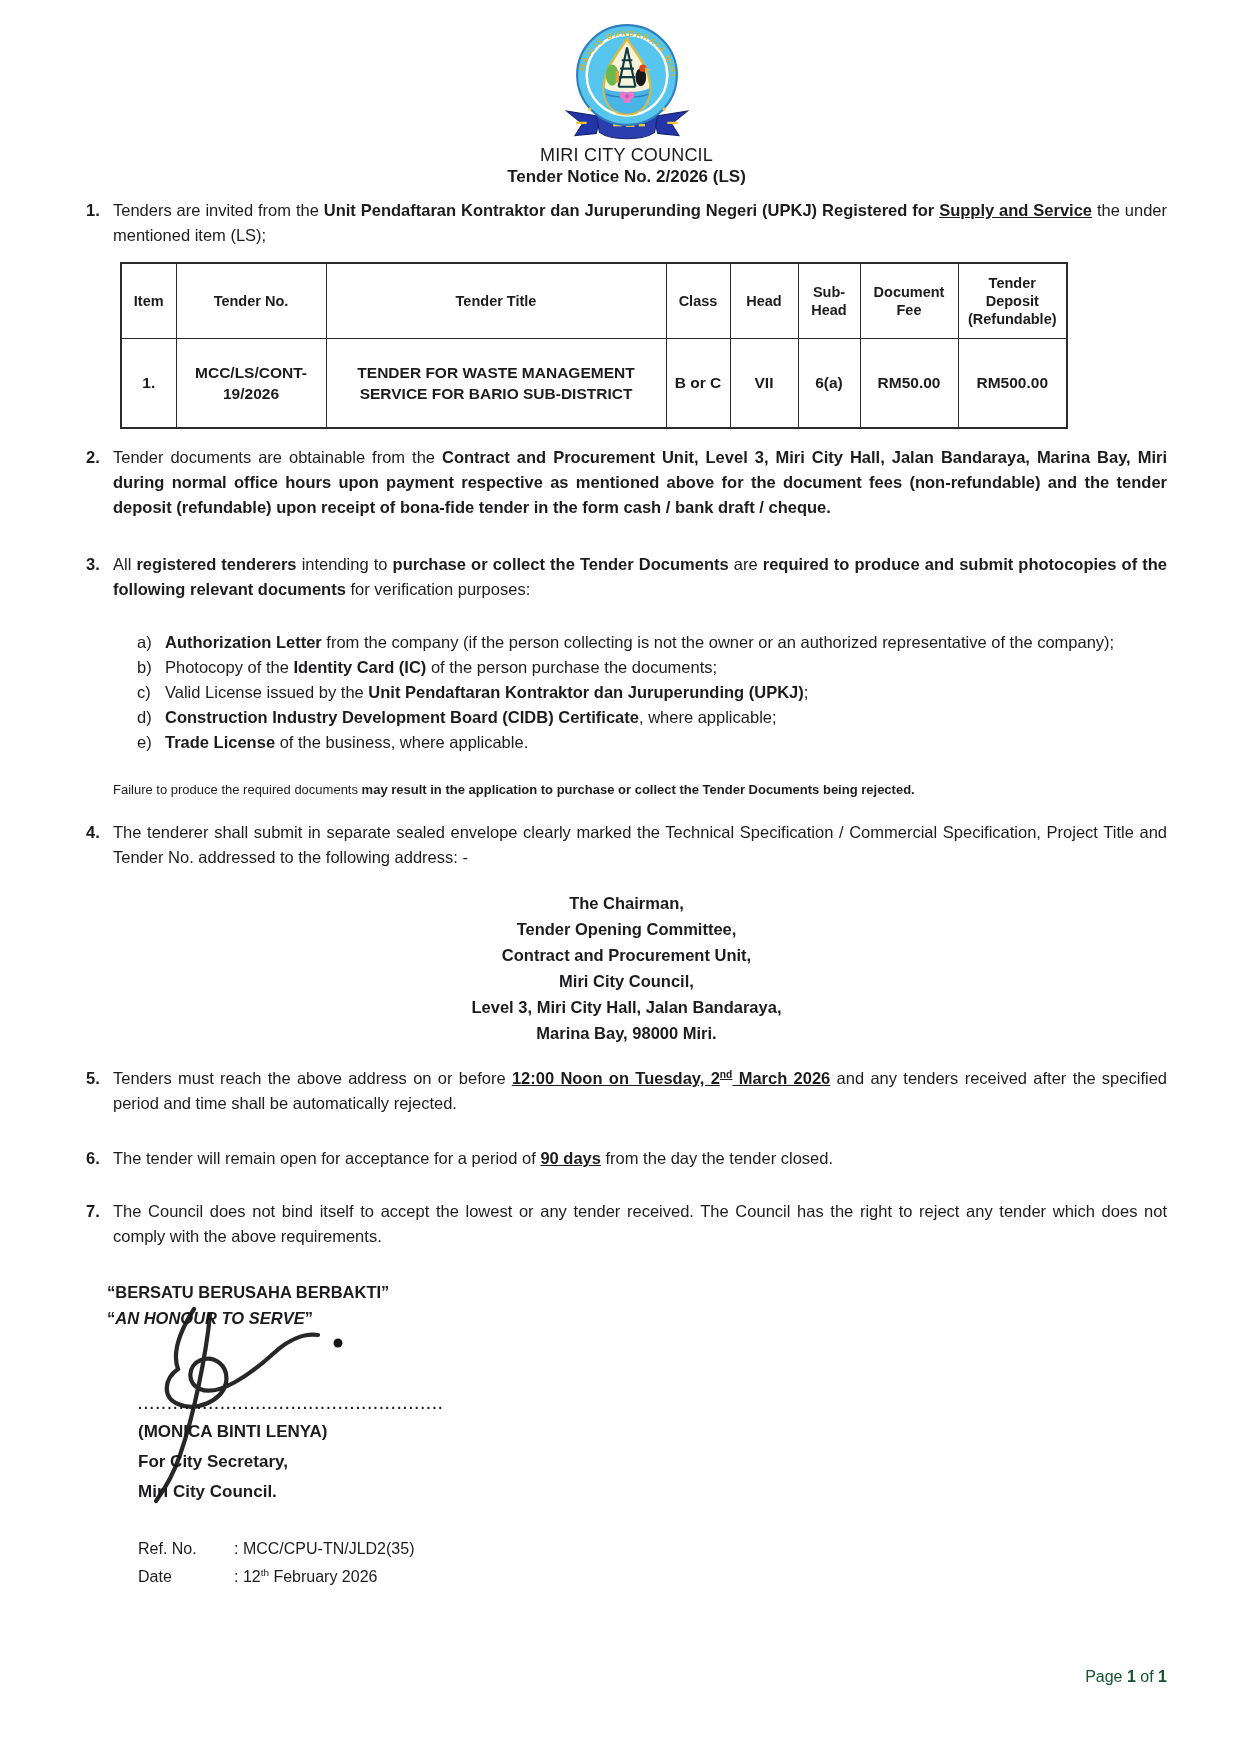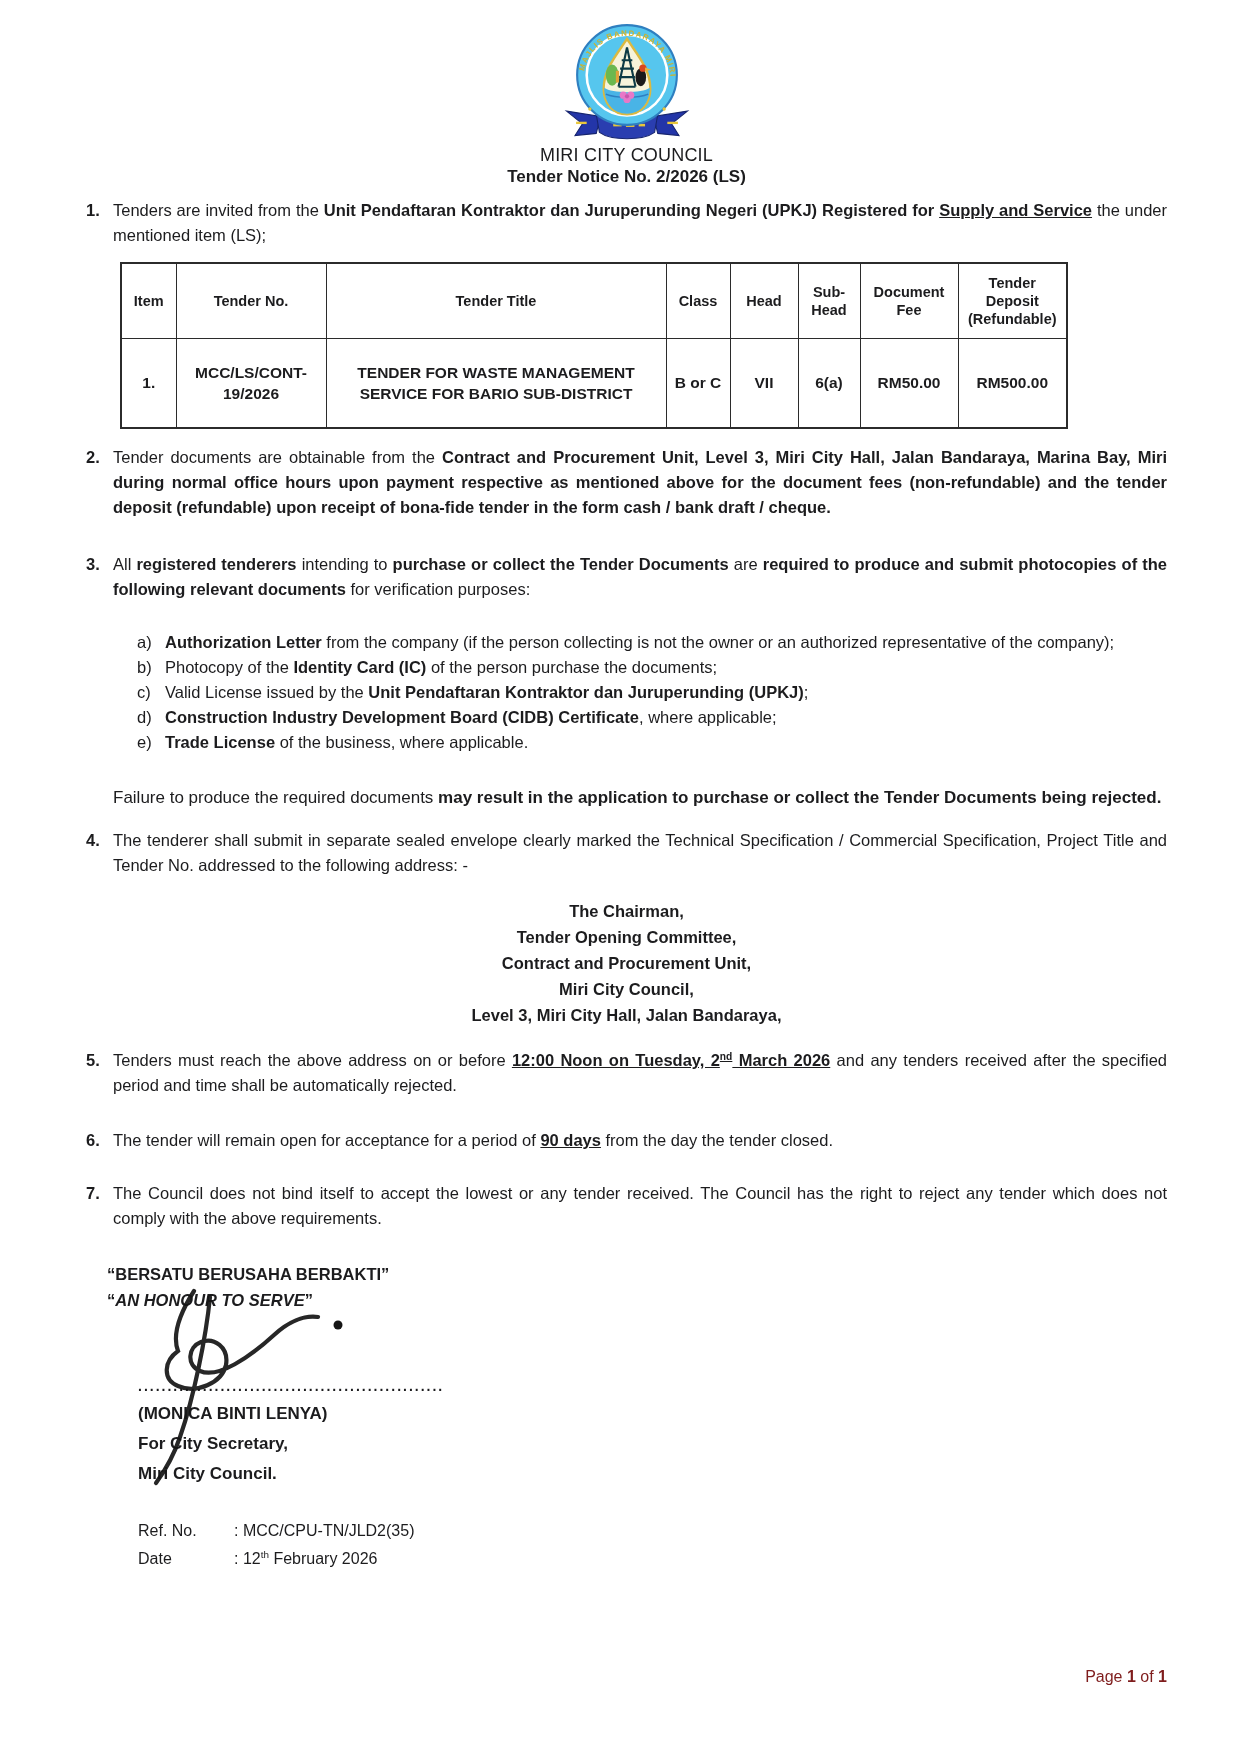--- a/index.html
+++ b/index.html
@@ -45,38 +45,38 @@
   }
   td.c-no{text-align:left;padding-left:11px;line-height:21px;}
   td.c-title{text-align:justify;padding:0 12px;line-height:21px;}
   td.c-item{text-align:center;}
 
   .sublist{margin-left:51px;margin-top:28px;font-size:16.5px;line-height:25px;}
   .subitem{display:flex;}
   .sub-num{flex:0 0 28px;}
   .sub-body{flex:1;text-align:left;}
 
-  .failure{margin-left:27px;margin-top:30px;font-size:17px;line-height:25px;text-align:justify;}
+  .failure{margin-left:27px;margin-top:22px;font-size:13px;line-height:25px;text-align:justify;}
 
   .address{margin-top:20px;text-align:center;font-size:16.5px;font-weight:700;line-height:26px;}
 
   .motto{margin-left:21px;margin-top:30px;font-size:16.5px;font-weight:700;line-height:26px;}
 
   .sig-area{position:relative;margin-left:52px;padding-top:66px;}
   .sig-svg{position:absolute;top:-26px;left:-16px;pointer-events:none;}
   .dots{font-size:14px;font-weight:700;letter-spacing:2px;line-height:14px;color:#1c1c1e;white-space:nowrap;}
   .sig-name{margin-top:6px;font-size:17px;font-weight:700;line-height:30px;}
   .sig-line{font-size:17px;font-weight:700;line-height:30px;}
 
   .ref-block{margin-left:52px;margin-top:28px;font-size:16px;line-height:28px;}
   .ref-row{display:flex;gap:16px;}
   .ref-label{width:80px;}
   .ref-value{}
 
-  .footer{position:absolute;top:1668px;right:78px;font-size:16px;color:#7f1d1d;}
+  .footer{position:absolute;top:1668px;right:78px;font-size:16px;color:#14532d;}
 </style>
 </head>
 <body>
 
 <div class="page">
   <div class="content">
 
     <div class="logo-wrap">
       <svg width="160" height="122" viewBox="0 0 150 115">
 
@@ -202,20 +202,21 @@
       <span class="item-num">4.</span>
       <span class="item-body"><span>The tenderer shall submit in separate sealed envelope clearly marked the Technical Specification / Commercial Specification, Project Title and Tender No. addressed to the following address: -</span></span>
     </div>
 
     <div class="address">
       <div>The Chairman,</div>
       <div>Tender Opening Committee,</div>
       <div>Contract and Procurement Unit,</div>
       <div>Miri City Council,</div>
       <div>Level 3, Miri City Hall, Jalan Bandaraya,</div>
+      <div>Marina Bay, 98000 Miri.</div>
     </div>
 
     <div class="item mt-item5">
       <span class="item-num">5.</span>
       <span class="item-body"><span>Tenders must reach the above address on or before </span><span class="b u">12:00 Noon on Tuesday, 2</span><sup class="b u">nd</sup><span class="b u"> March 2026</span><span> and any tenders received after the specified period and time shall be automatically rejected.</span></span>
     </div>
 
     <div class="item mt-item6">
       <span class="item-num">6.</span>
       <span class="item-body"><span>The tender will remain open for acceptance for a period of </span><span class="b u">90 days</span><span> from the day the tender closed.</span></span>

